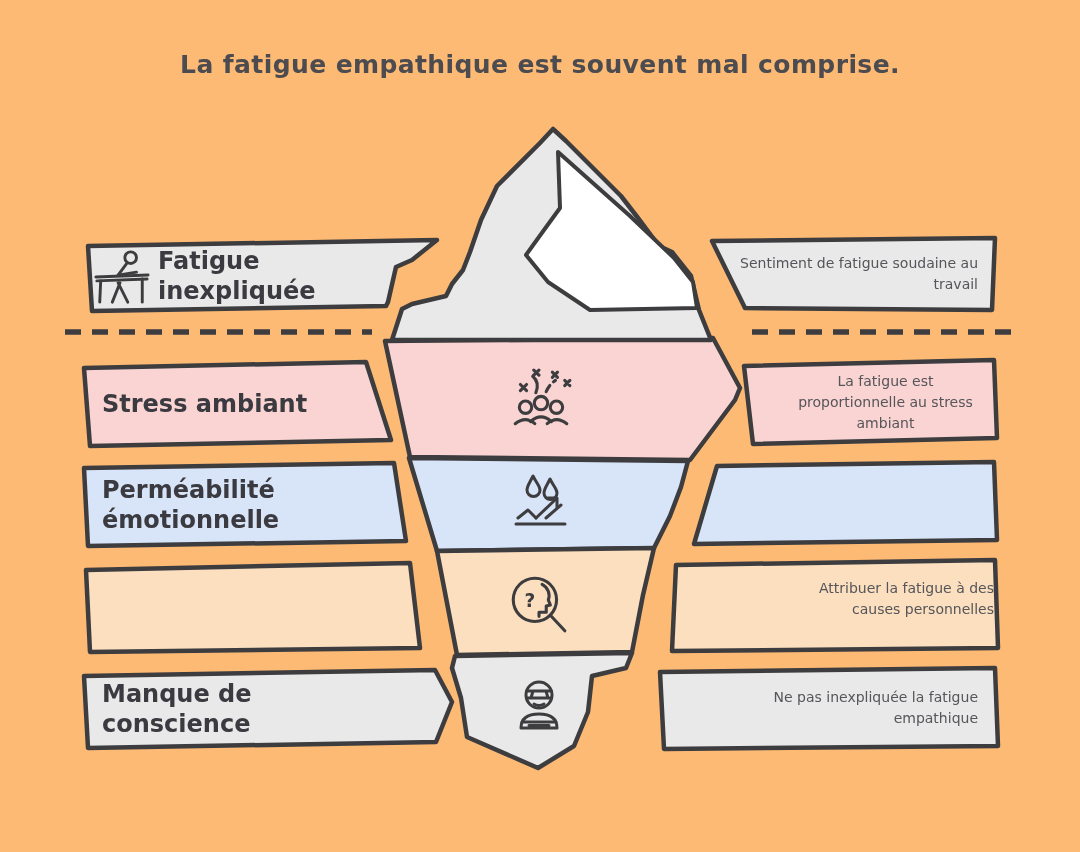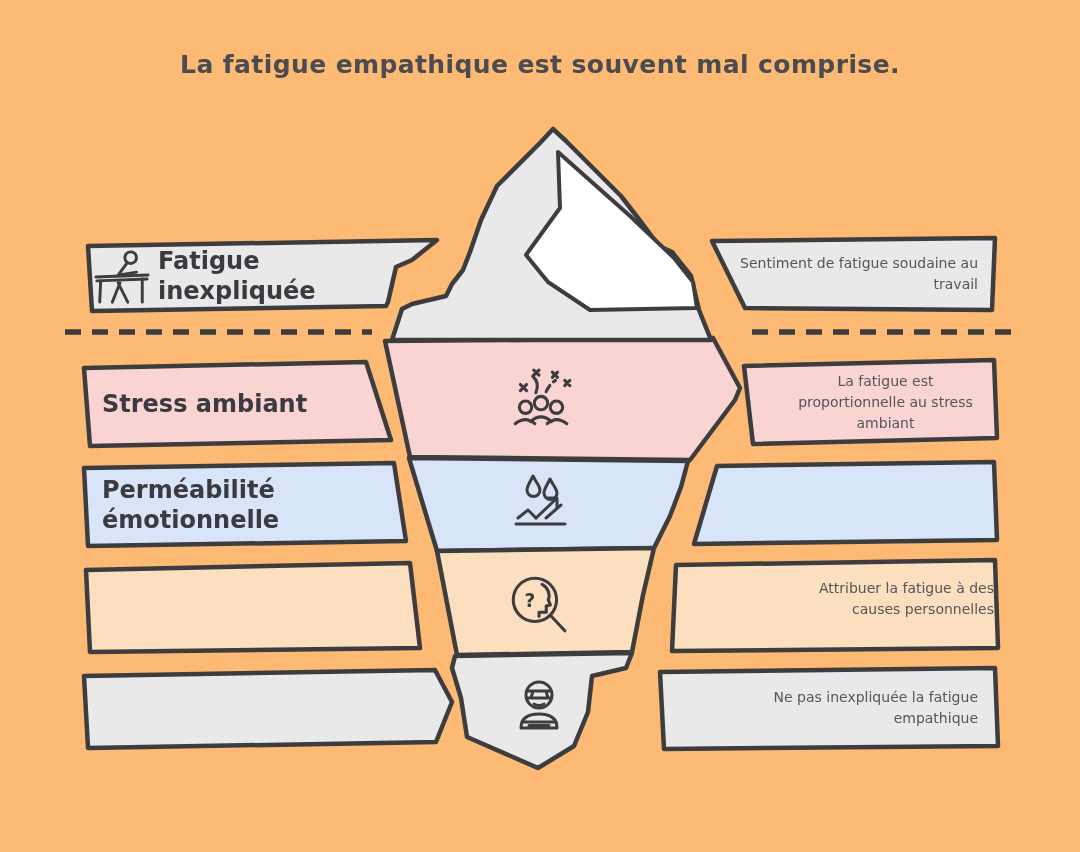--- a/index.html
+++ b/index.html
@@ -113,19 +113,20 @@
       <path d="M 17.5 13 L 42.5 13 M 17.5 20 L 42.5 20 M 24 13 L 22 20 M 37 13 L 39 20"></path>
       <path d="M 25 26 Q 30 29 35 26"></path>
       <path d="M 12 50 Q 12 36 30 36 Q 48 36 48 50 Z"></path>
       <path d="M 13 44 L 47 44 M 20 47.5 L 40 47.5"></path>
     </svg>
   </div>
 
   <div class="label" style="left: 158px; top: 244px; width: 160px; height: 64px; color: rgb(58, 58, 64);">Fatigue inexpliquée</div>
   <div class="label" style="left: 102px; top: 364px; width: 220px; height: 80px; color: rgb(58, 58, 64);">Stress ambiant</div>
   <div class="label" style="left: 102px; top: 466px; width: 180px; height: 78px; color: rgb(58, 58, 64);">Perméabilité émotionnelle</div>
+  <div class="label" style="left: 102px; top: 672px; width: 160px; height: 74px; color: rgb(58, 58, 64);">Manque de conscience</div>
 
   <div class="desc" style="left: 728px; top: 240px; width: 250px; height: 68px; color: rgb(85, 85, 90);">Sentiment de fatigue soudaine au travail</div>
   <div class="desc" style="left: 793px; top: 362px; width: 185px; height: 80px; color: rgb(85, 85, 90); text-align: center;">La fatigue est proportionnelle au stress ambiant</div>
   <div class="desc" style="left: 793px; top: 556px; width: 185px; height: 86px; color: rgb(85, 85, 90); margin-left: 16px;">Attribuer la fatigue à des causes personnelles</div>
   <div class="desc" style="left: 728px; top: 670px; width: 250px; height: 76px; color: rgb(85, 85, 90);">Ne pas inexpliquée la fatigue empathique</div>
 
 </div>
 
 </body></html>

